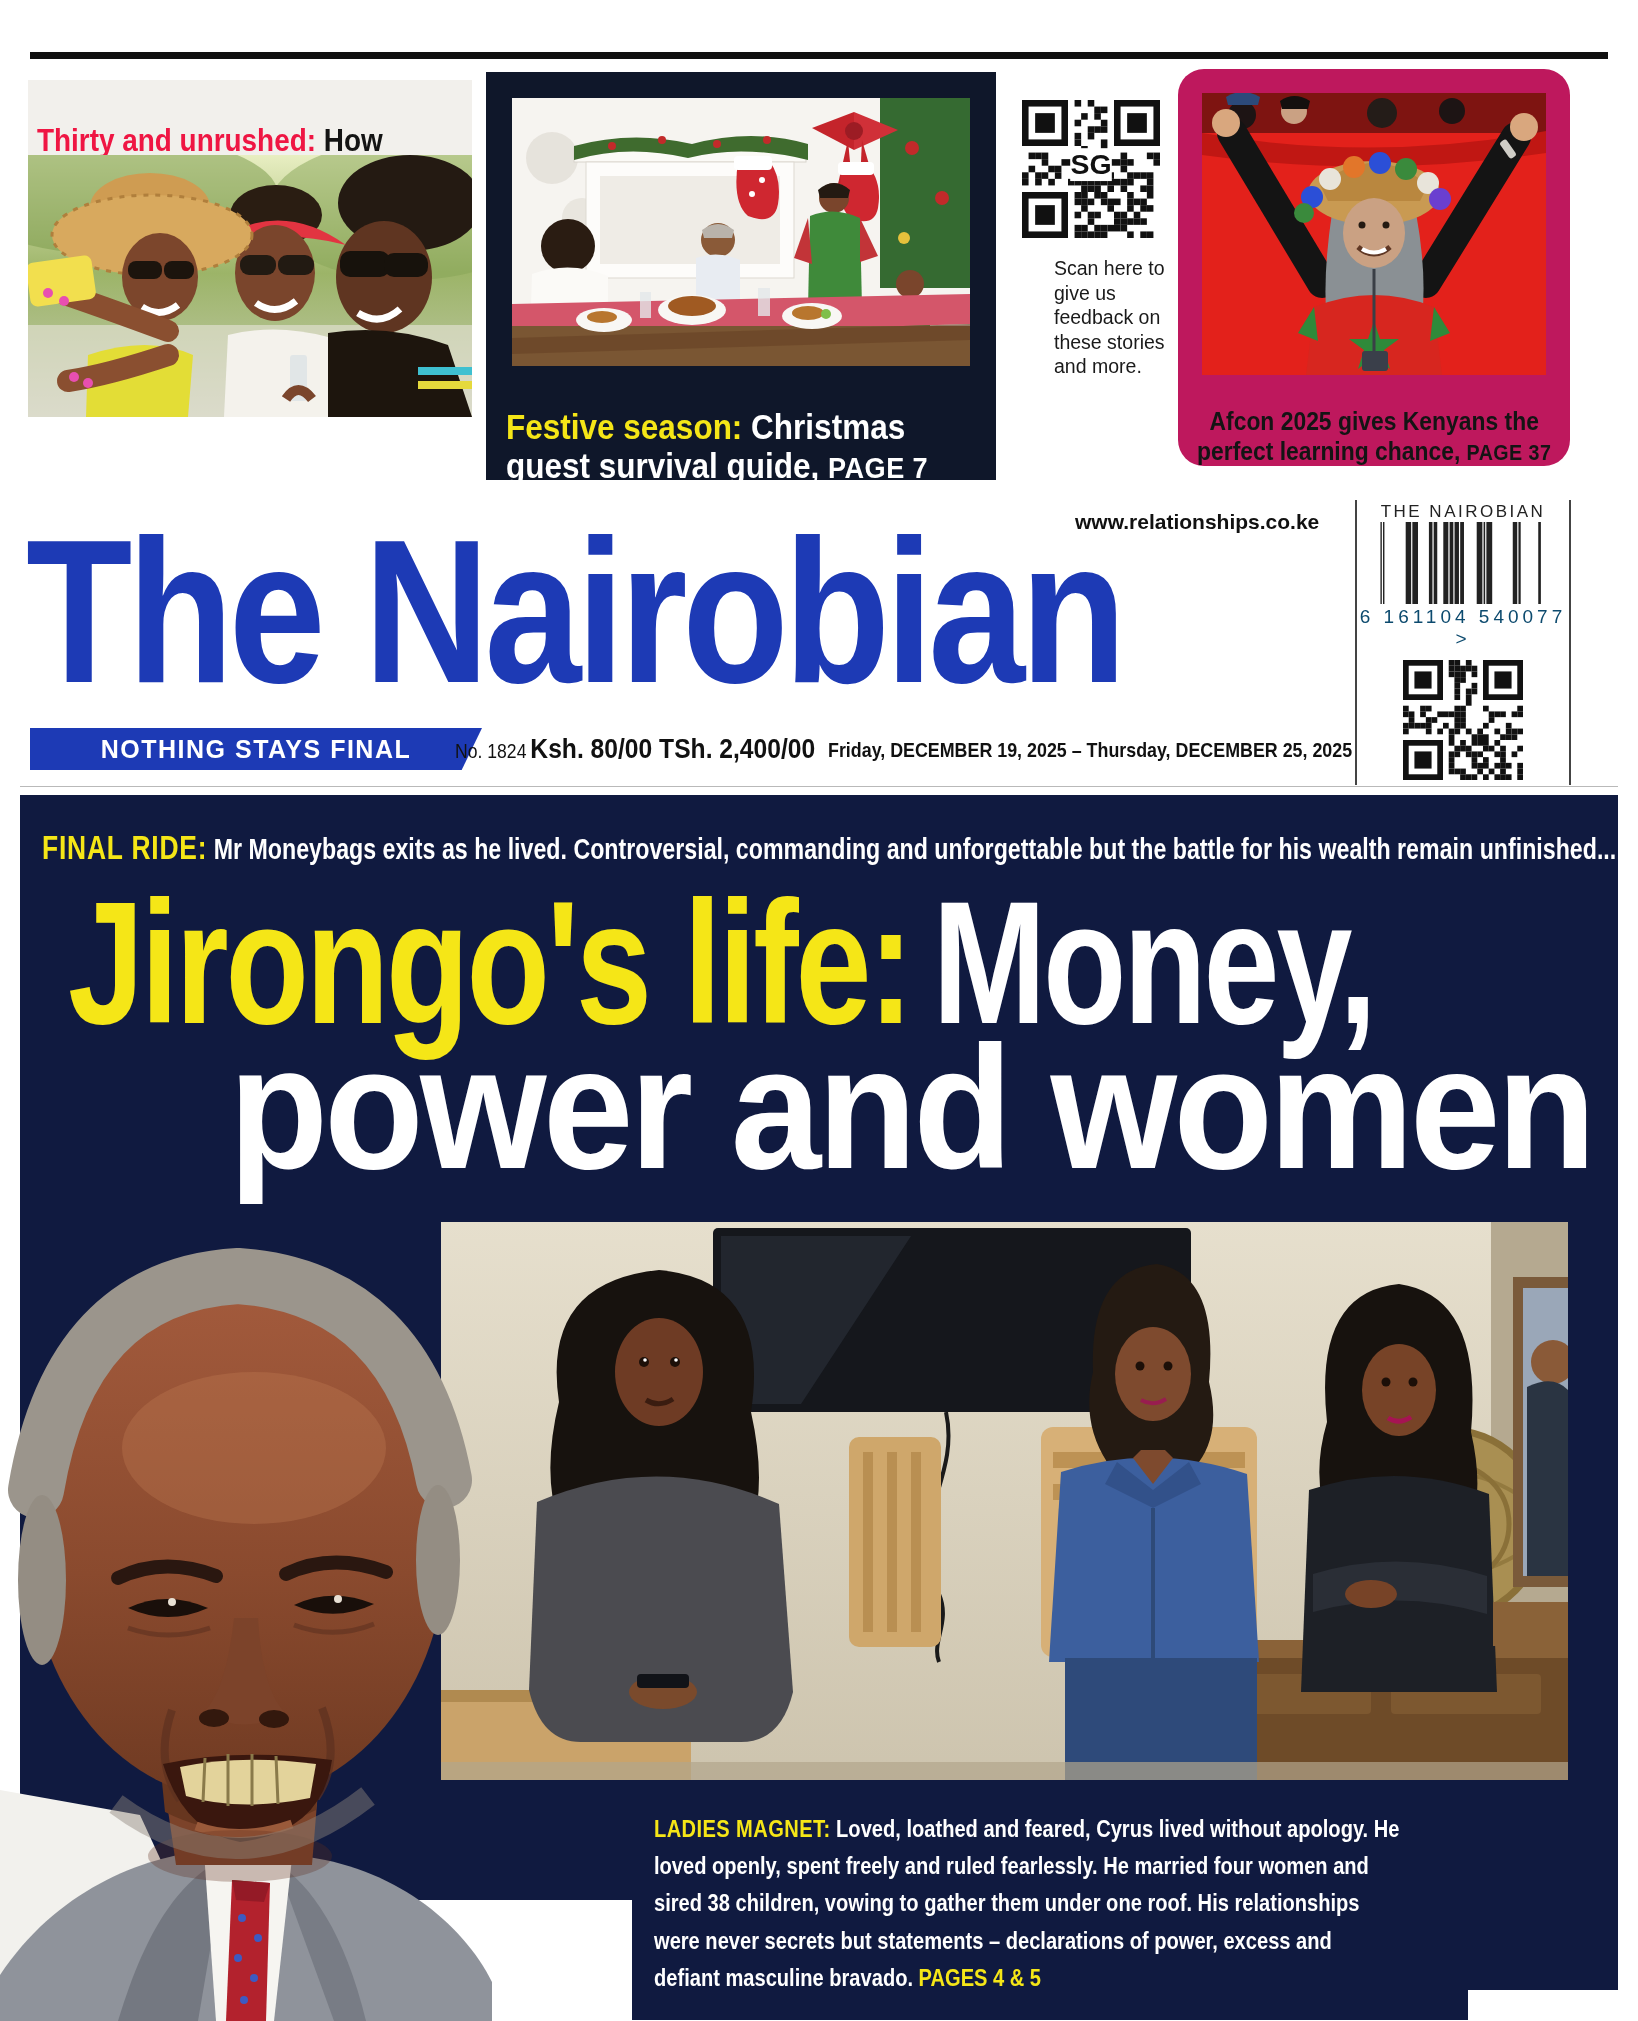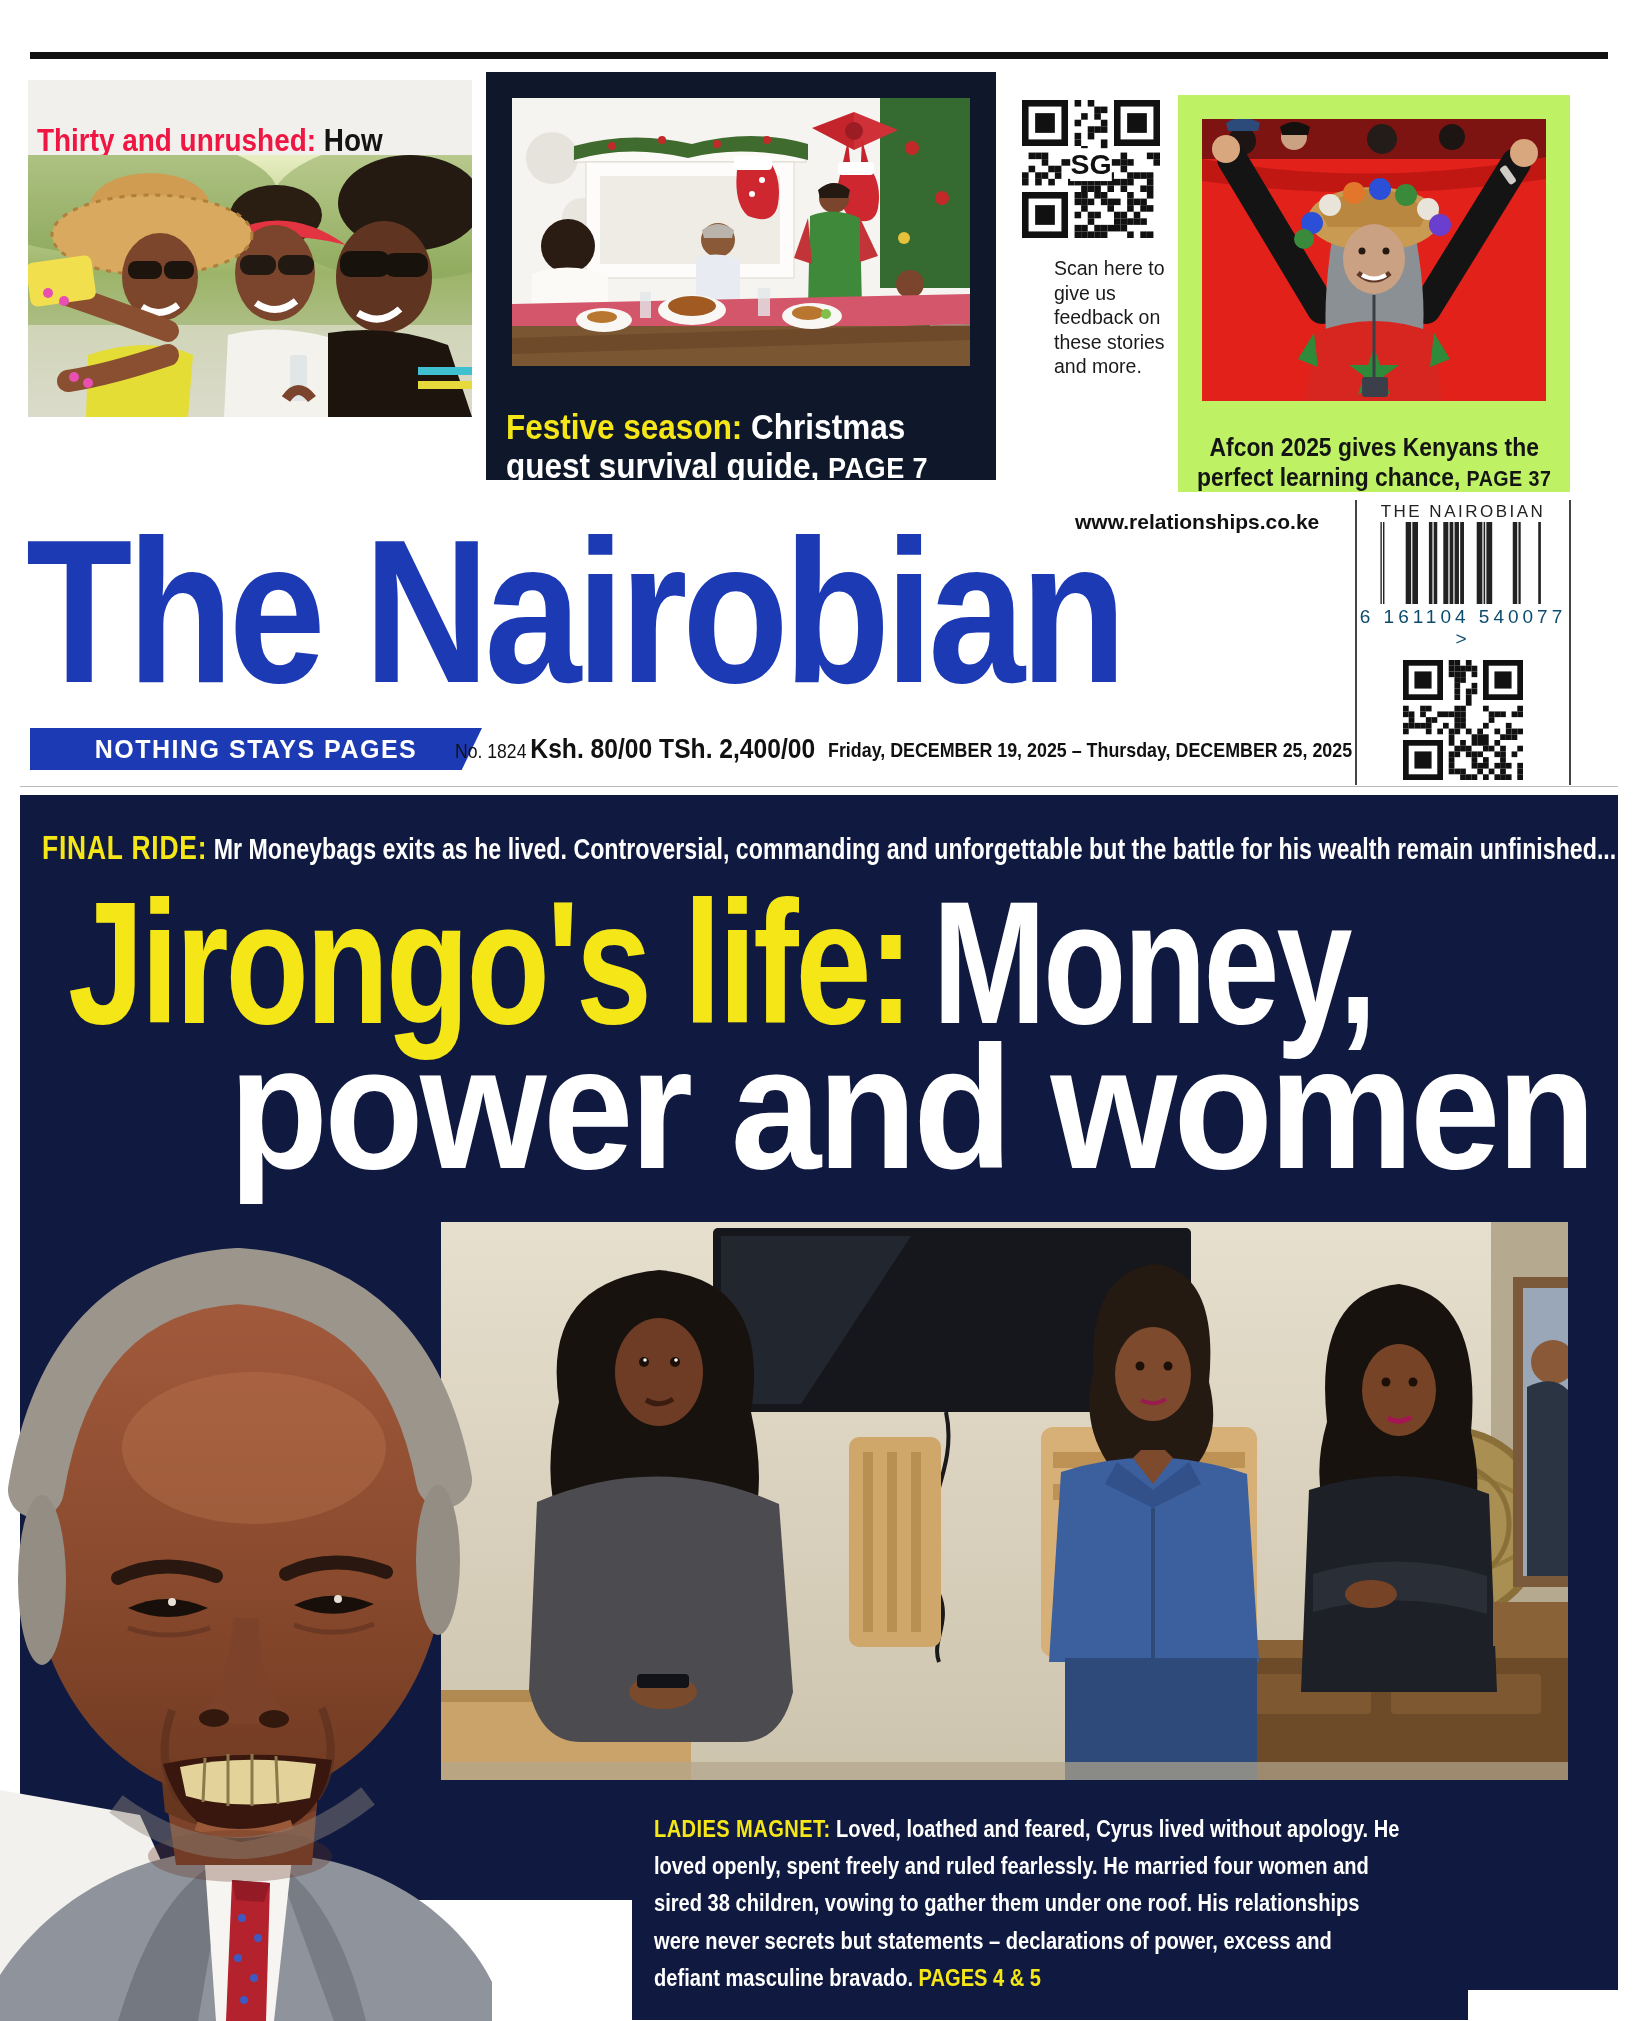--- a/index.html
+++ b/index.html
@@ -14,21 +14,21 @@
   .promo-left .red{color:#ef1643;}
   .pgref{font-size:.86em;letter-spacing:.5px;}
   .promo-left svg{position:absolute;left:0;bottom:0;}
   .promo-mid{left:486px;top:72px;width:510px;height:408px;background:#0f172a;}
   .promo-mid svg{position:absolute;left:26px;top:26px;}
   .promo-mid .ptext{position:absolute;left:20px;top:300px;width:509px;transform:scaleX(.9);
         transform-origin:0 0;font-weight:bold;font-size:35px;line-height:1.12;color:#fff;}
   .promo-mid .yellow{color:#f5e617;}
   .qr-blurb{left:1022px;top:100px;width:152px;}
   .qr-blurb .qtext{margin-top:14px;font-size:19.5px;line-height:1.26;color:#1a1a1a;margin-left:32px;}
-  .promo-right{left:1178px;top:95px;width:392px;height:397px;background:#bef264;}
+  .promo-right{left:1178px;top:69px;width:392px;height:397px;background:#be185d;border-radius:26px;}
   .promo-right svg{position:absolute;left:24px;top:24px;}
   .promo-right .ptext{position:absolute;left:18px;top:312px;width:405px;transform:scaleX(.88);
         transform-origin:0 0;font-weight:bold;font-size:26px;line-height:1.15;color:#141414;text-align:center;}
   
   .mast-title{left:26px;top:498px;font-weight:800;font-size:205px;line-height:225px;color:#1d3ab5;
         letter-spacing:-6px;transform:scaleX(.85);transform-origin:0 0;white-space:nowrap;}
   .website{left:1075px;top:510px;font-weight:bold;font-size:21px;color:#111;}
   .tagline{left:30px;top:728px;width:452px;height:42px;background:#1d3ab5;
         clip-path:polygon(0 0,100% 0,95.5% 100%,0 100%);color:#fff;font-weight:bold;font-size:25px;
         letter-spacing:1.5px;text-align:center;line-height:42px;}
@@ -360,21 +360,21 @@
         <path d="M232 214 L248 240 L228 248 Z" fill="#2f8a3a"></path>
       <path d="M172 228 L178 246 L197 246 L182 257 L188 276 L172 264 L156 276 L162 257 L147 246 L166 246 Z" fill="#2f8a3a"></path>
       <path d="M172 176 L172 260" stroke="#3a3f46" stroke-width="3"></path>
       <rect x="160" y="258" width="26" height="20" rx="3" fill="#3a3f4a"></rect>
     </svg>
     <p class="ptext"><span>Afcon 2025 gives Kenyans the perfect learning chance,</span> <span class="pgref">PAGE 37</span></p>
   </section>
 
   <div class="abs website">www.relationships.co.ke</div>
   <h1 class="abs mast-title" style="margin:0;">The Nairobian</h1>
-  <div class="abs tagline">NOTHING STAYS PAGES</div>
+  <div class="abs tagline">NOTHING STAYS FINAL</div>
   <div class="abs issue-line"><span class="issue-no">No. 1824</span> <span class="price">Ksh. 80/00 TSh. 2,400/00</span></div>
   <div class="abs dates">Friday, DECEMBER 19, 2025 – Thursday, DECEMBER 25, 2025</div>
   <div class="abs code-box">
     <div class="bc-label">THE NAIROBIAN</div>
     <svg width="172" height="82" viewBox="0 0 100 60" preserveAspectRatio="none">
         <rect x="2.00" y="0" width="0.80" height="60" fill="#222"></rect>
         <rect x="3.50" y="0" width="0.82" height="60" fill="#222"></rect>
         <rect x="16.68" y="0" width="3.17" height="60" fill="#222"></rect>
         <rect x="20.55" y="0" width="3.29" height="60" fill="#222"></rect>
         <rect x="30.18" y="0" width="2.06" height="60" fill="#222"></rect>

